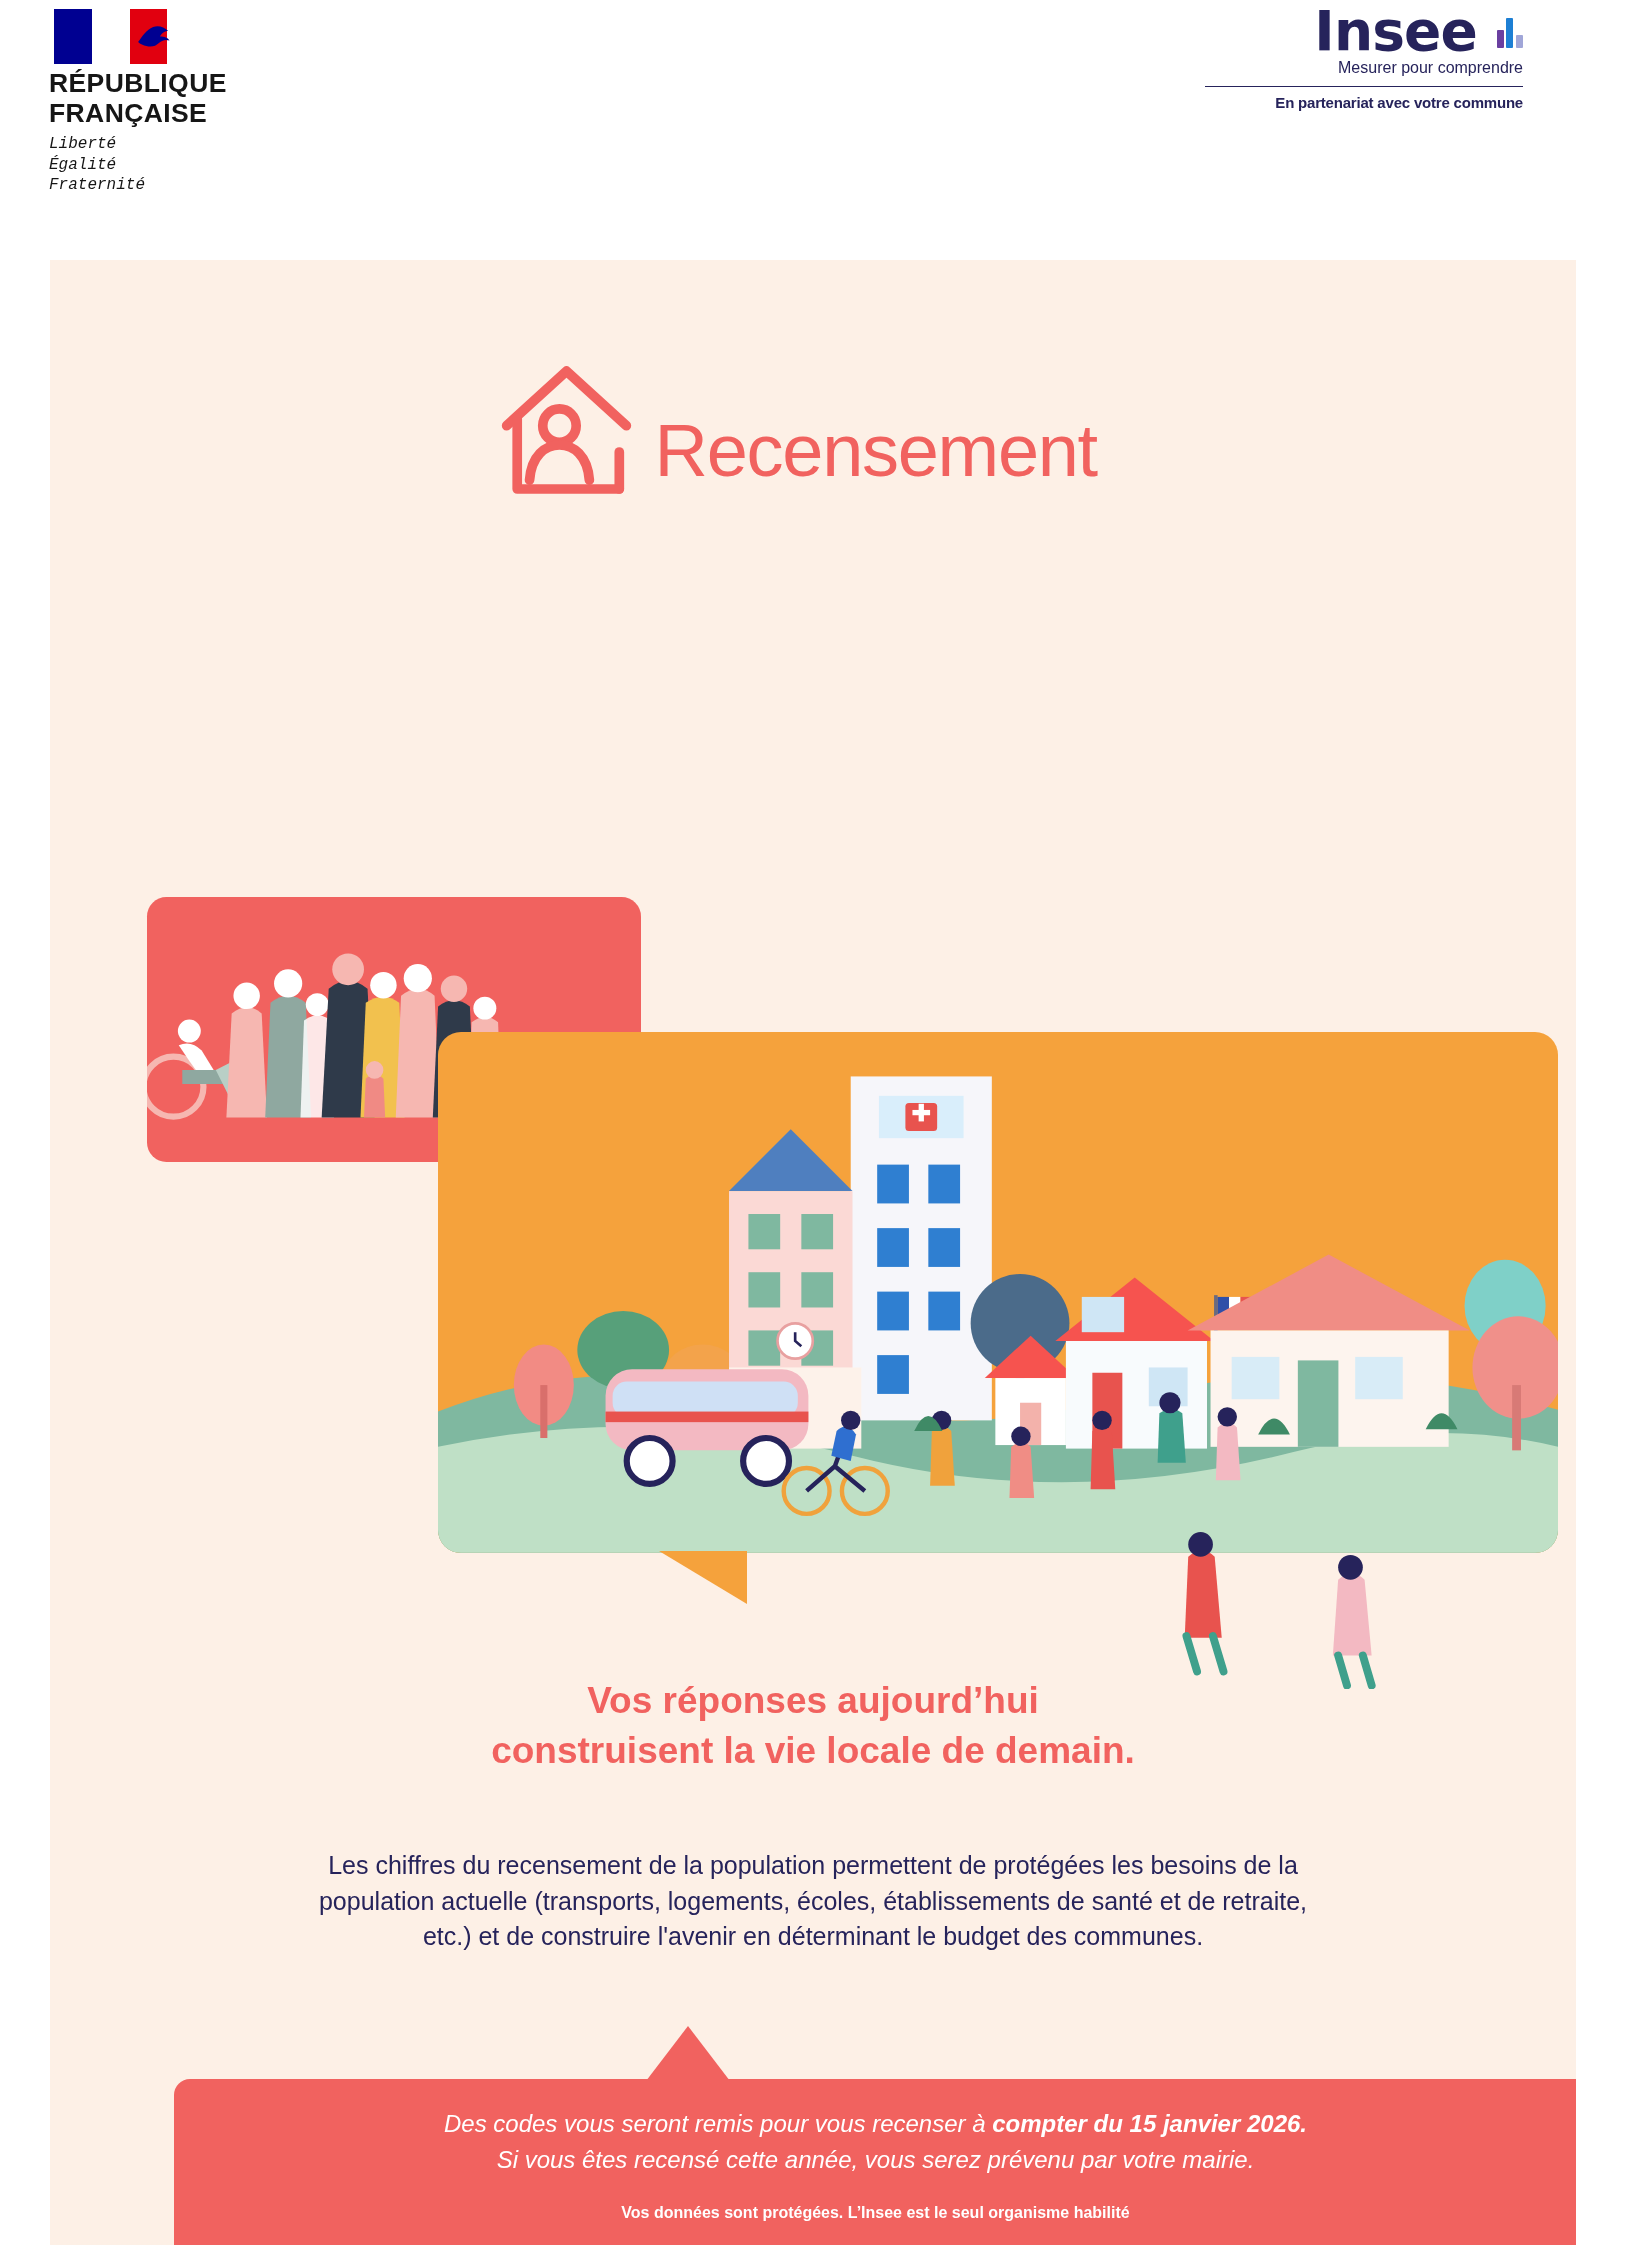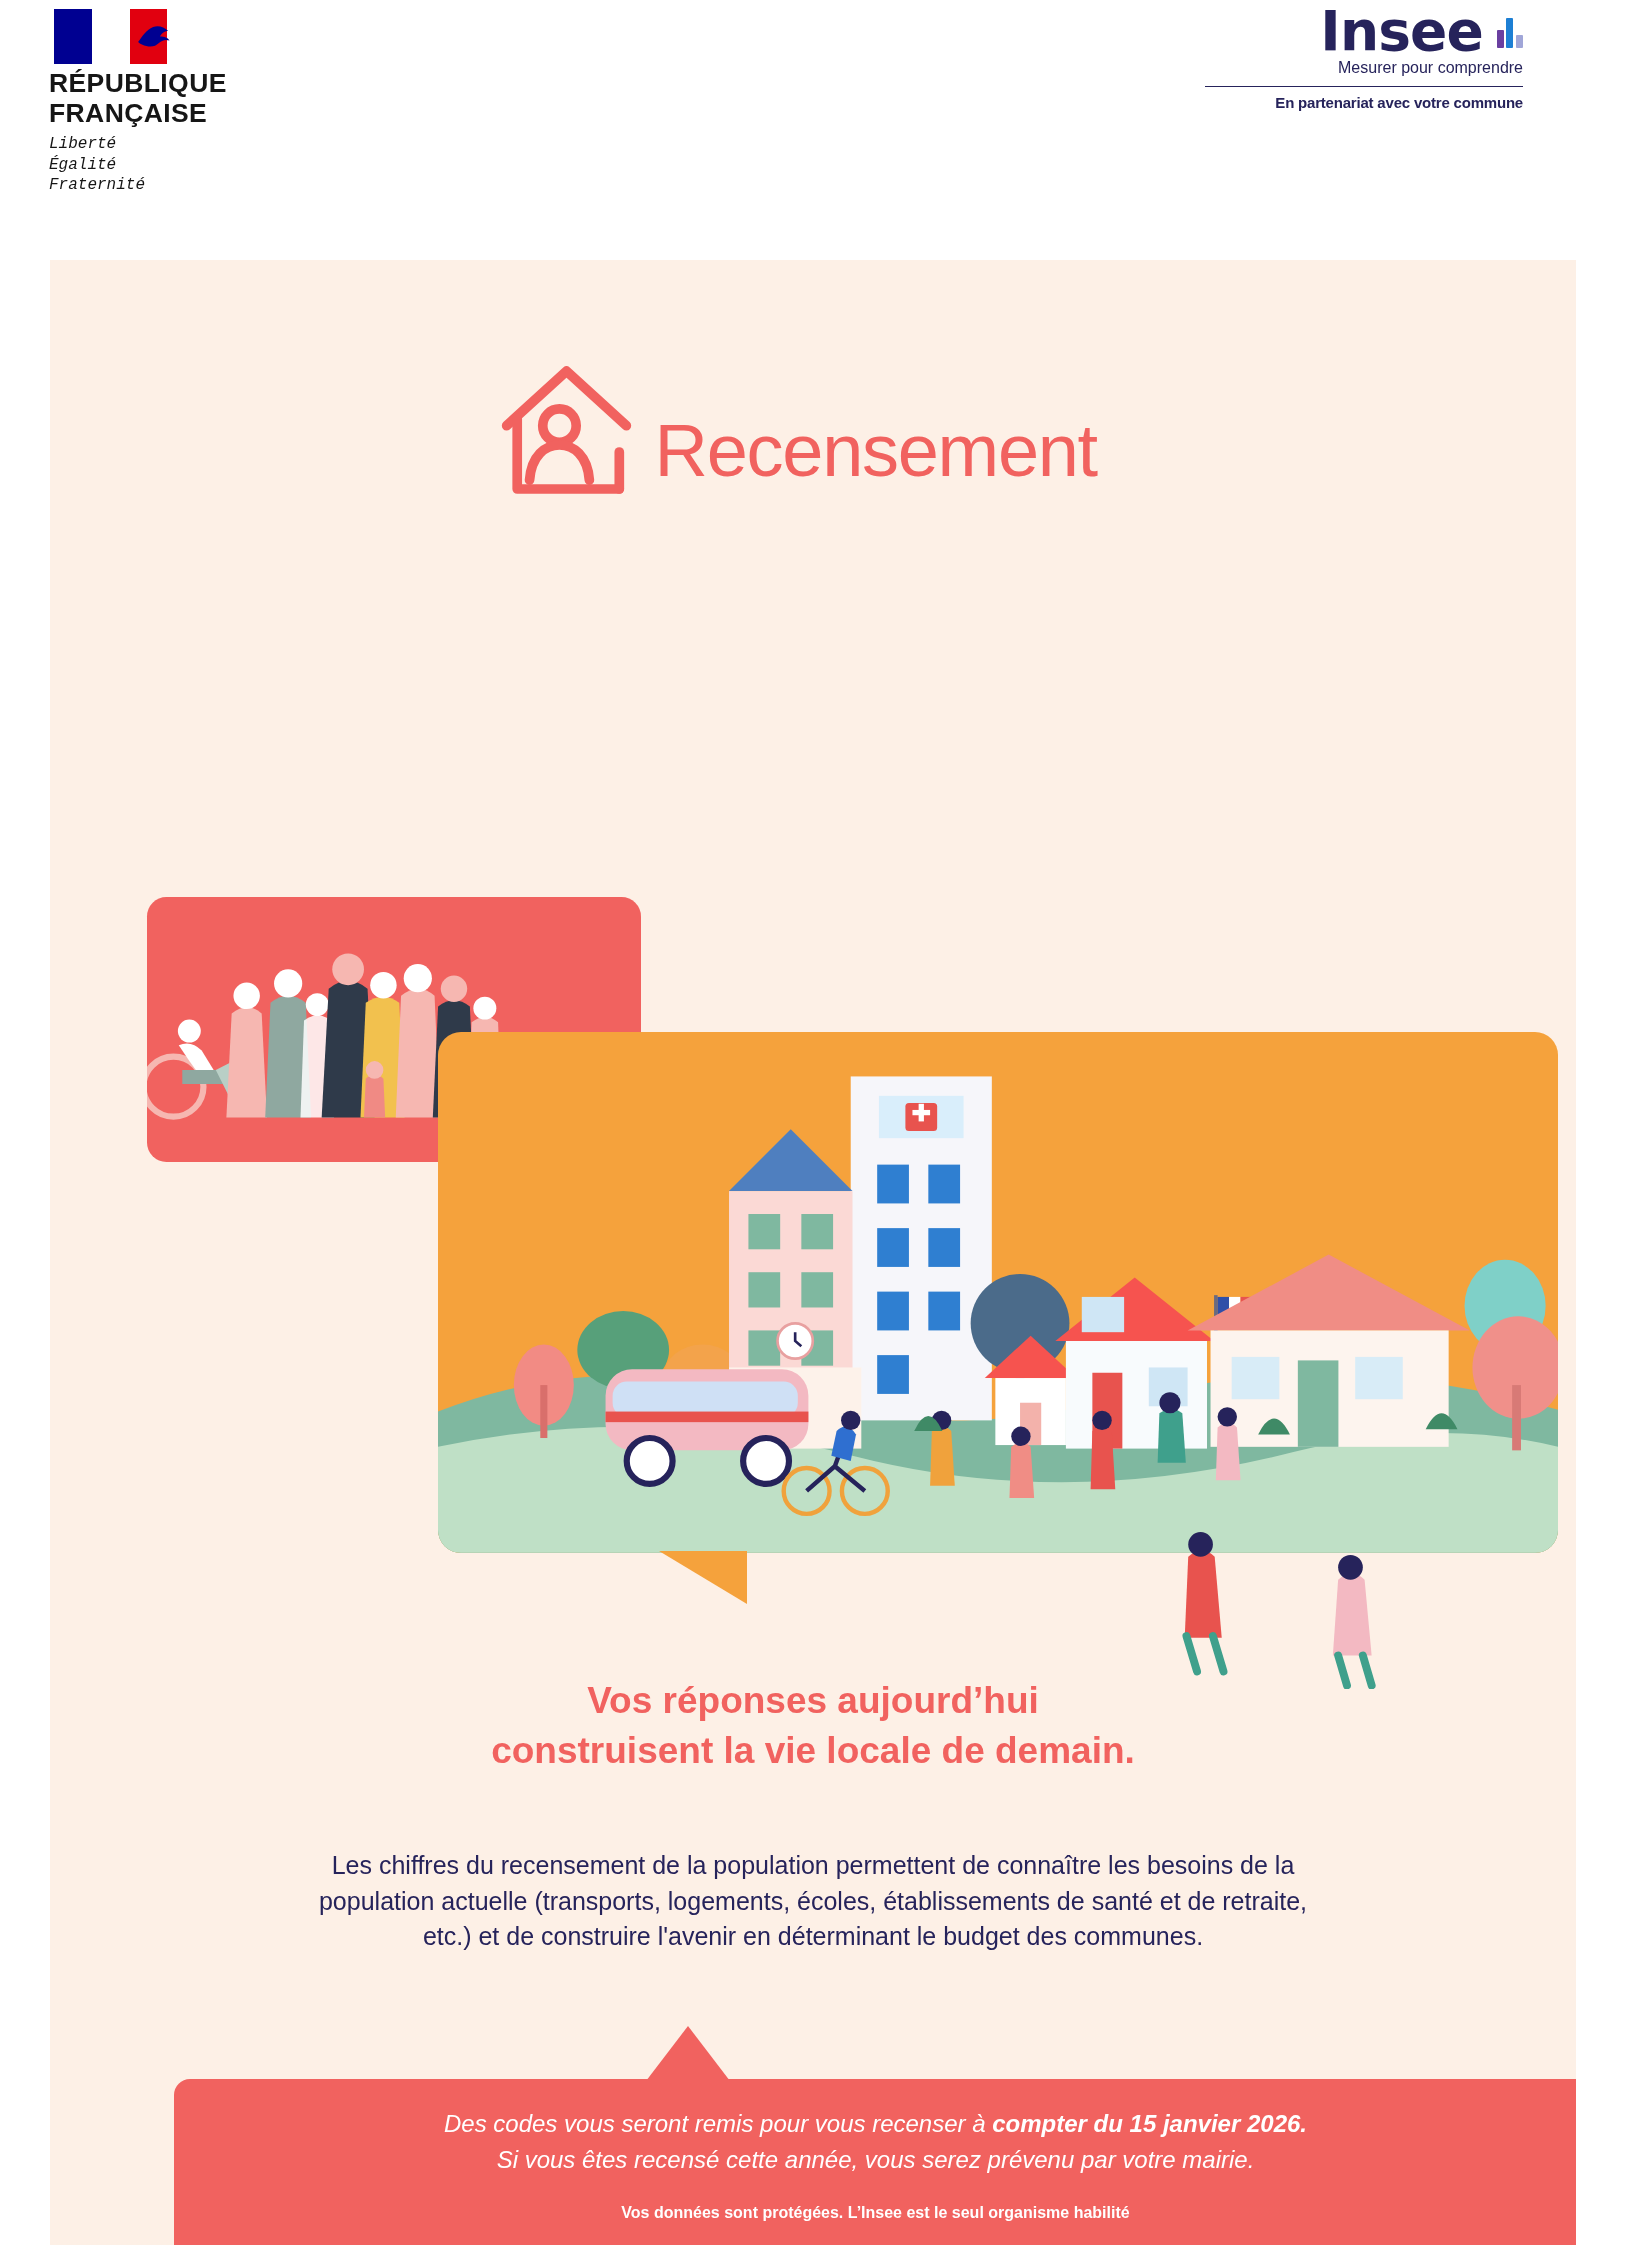--- a/index.html
+++ b/index.html
@@ -66,21 +66,21 @@
     position: absolute;
     right: 106px;
     top: 5.3px;
     text-align: right;
     width: 318px;
   }
   .insee-logo {
     display: flex;
     align-items: flex-start;
     justify-content: flex-end;
-    gap: 14px;
+    gap: 20px;
   }
   .insee-word {
     font-family: "DejaVu Sans", sans-serif;
     font-weight: bold;
     font-size: 55px;
     line-height: 0.95;
     color: #26235b;
     letter-spacing: -0.9px;
   }
   .insee-bars {
@@ -473,21 +473,21 @@
     <circle cx="244" cy="82" r="14" fill="#26235b"></circle>
     <path d="M230 182 l10 34 M258 182 l10 34" stroke="#3fa08c" stroke-width="9" fill="none" stroke-linecap="round"></path>
   </svg>
 
   <div class="headline">
     <div>Vos réponses aujourd’hui</div>
     <div>construisent la vie locale de demain.</div>
   </div>
 
   <div class="lede">
-    <div>Les chiffres du recensement de la population permettent de connaître les besoins de la</div>
+    <div>Les chiffres du recensement de la population permettent de protégées les besoins de la</div>
     <div>population actuelle (transports, logements, écoles, établissements de santé et de retraite,</div>
     <div>etc.) et de construire l'avenir en déterminant le budget des communes.</div>
   </div>
 
   <div class="callout">
     <div class="callout-l1">
       <div>
         <span>Des codes vous seront remis pour vous recenser à </span><b>compter du 15 janvier 2026.</b>
       </div>
       <div>Si vous êtes recensé cette année, vous serez prévenu par votre mairie.</div>

